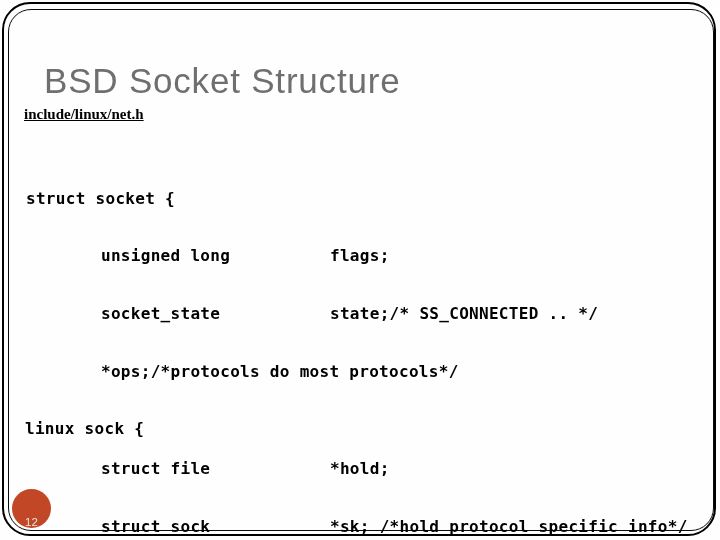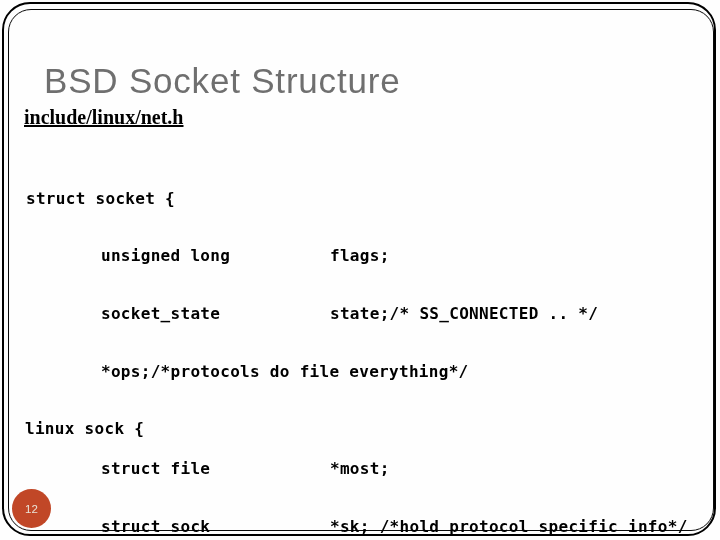--- a/index.html
+++ b/index.html
@@ -46,21 +46,21 @@
     letter-spacing: 0.8px;
     line-height: 35px;
     color: #6f6f6f;
     white-space: nowrap;
   }
   .subtitle {
     position: absolute;
     left: 24px;
     top: 106px;
     font-family: "Liberation Serif", serif;
-    font-size: 20px;
+    font-size: 15px;
     font-weight: bold;
     text-decoration: underline;
     color: #000000;
     white-space: nowrap;
   }
   .code {
     position: absolute;
     font-family: "DejaVu Sans Mono", monospace;
     font-size: 16px;
     font-weight: bold;
@@ -83,21 +83,21 @@
   .page-badge {
     position: absolute;
     left: 12px;
     top: 489px;
     width: 39px;
     height: 39px;
     border-radius: 50%;
     background: #c14727;
     color: #e9e4d8;
     display: flex;
-    align-items: center;
+    align-items: flex-end;
     justify-content: center;
     font-family: "Liberation Sans", sans-serif;
     font-size: 11.5px;
     z-index: 5;
   }
 </style>
 </head>
 <body>
 
 <div class="slide">
@@ -113,27 +113,27 @@
     <div class="code-line">struct socket {</div>
     <div class="member-row">
       <span class="m-type">unsigned long</span>
       <span class="m-val">flags;</span>
     </div>
     <div class="member-row">
       <span class="m-type">socket_state</span>
       <span class="m-val">state;/* SS_CONNECTED .. */</span>
     </div>
     <div class="member-row">
-      <span class="m-val">*ops;/*protocols do file everything*/</span>
+      <span class="m-val">*ops;/*protocols do most protocols*/</span>
     </div>
     <div class="member-row">
     </div>
     <div class="member-row">
       <span class="m-type">struct file</span>
-      <span class="m-val">*most;</span>
+      <span class="m-val">*hold;</span>
     </div>
     <div class="member-row">
       <span class="m-type">struct sock</span>
       <span class="m-val">*sk; /*hold protocol specific info*/</span>
     </div>
     
     
     
     
   </div>

